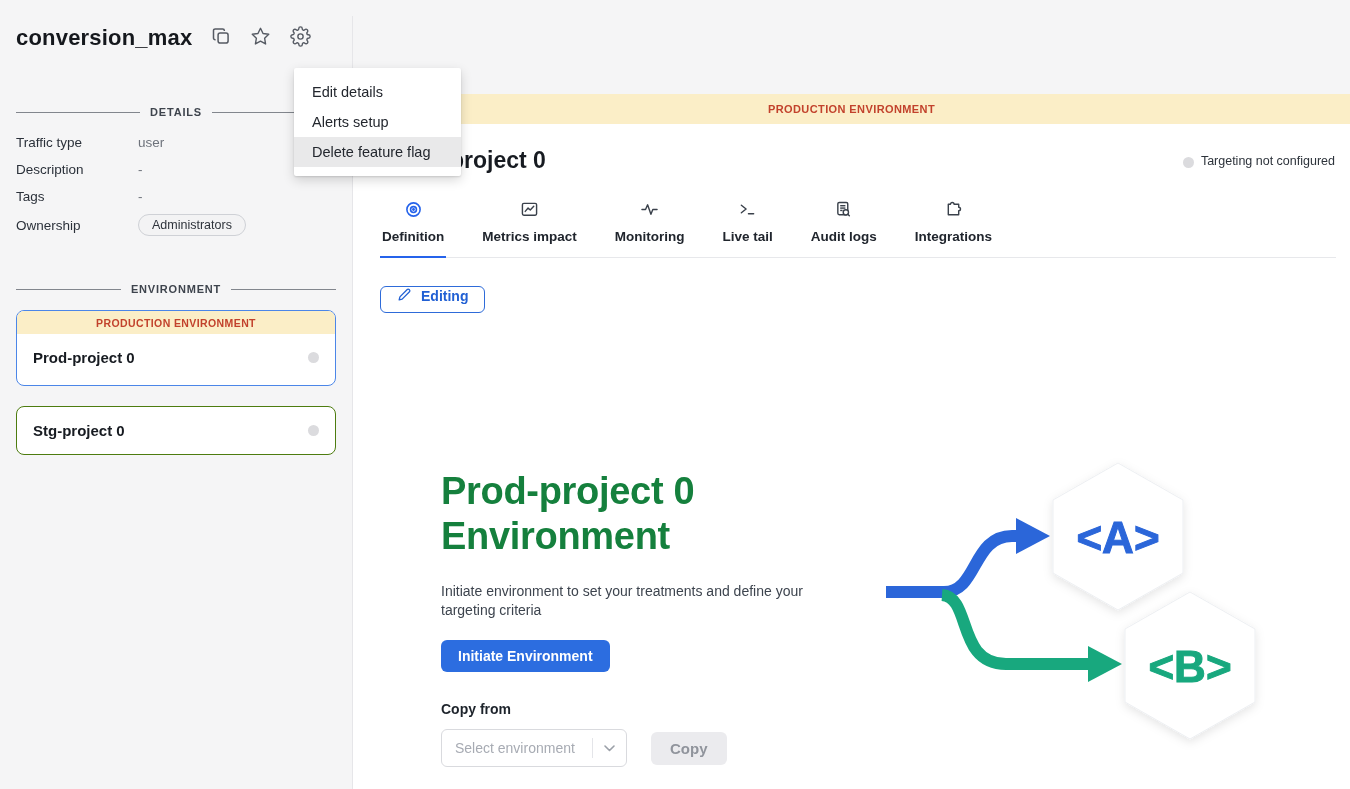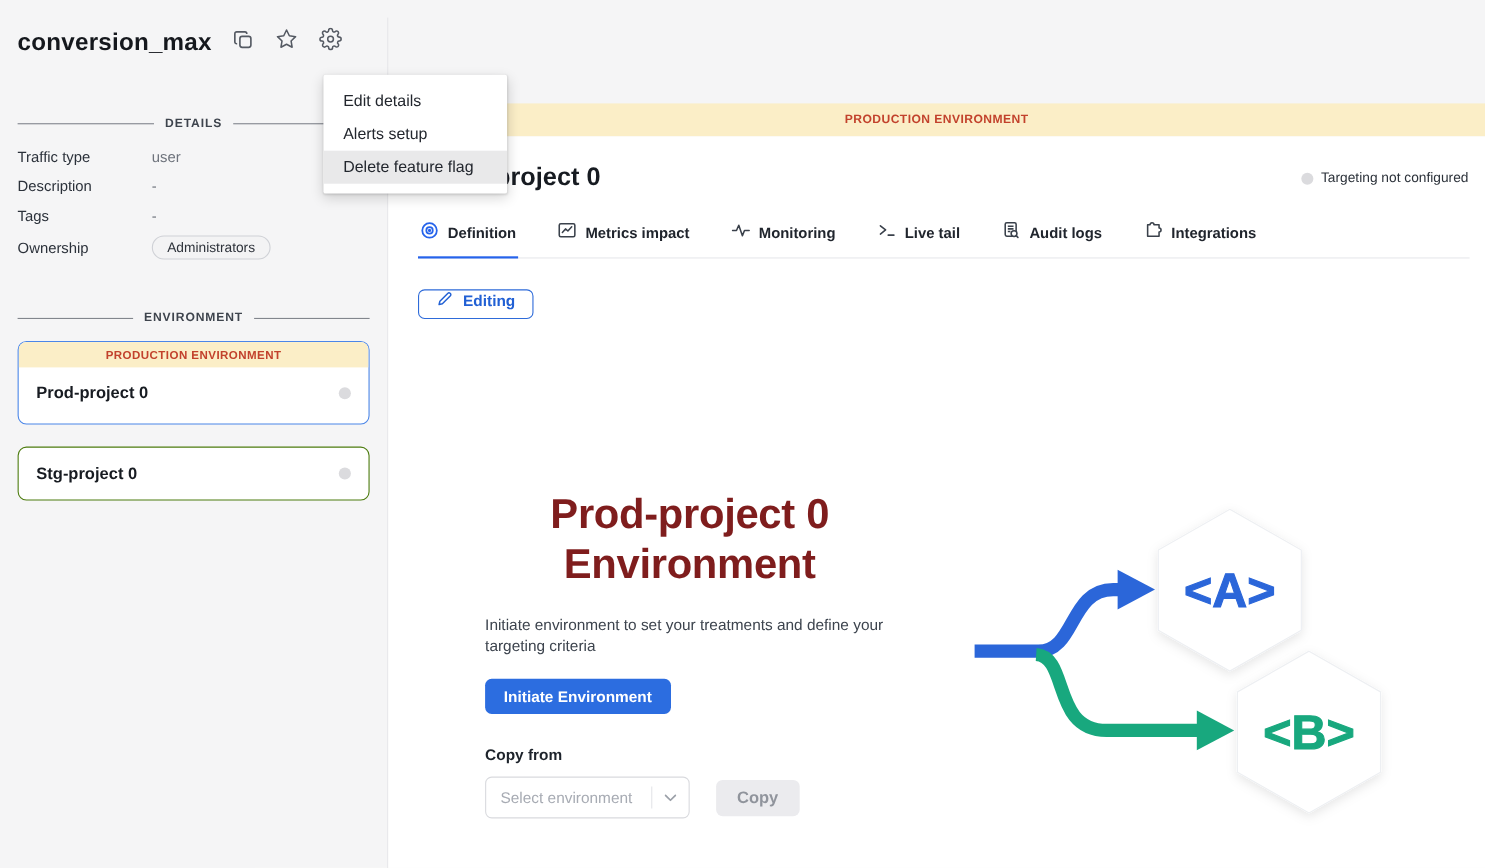--- a/index.html
+++ b/index.html
@@ -41,29 +41,29 @@
   
   .main { position:absolute; left:353px; top:94px; right:0; bottom:0; }
   .prod-banner { height:30px; background:#fbeec7; display:flex; align-items:center; justify-content:center;
                  font-size:11px; font-weight:700; letter-spacing:.4px; color:#c2422c; }
   .main-white { position:absolute; left:0; top:30px; right:0; bottom:0; background:#fff; padding-left:27px; box-sizing:border-box; }
   .mhead { display:flex; align-items:center; justify-content:space-between; margin:23px 15px 0 10px; }
   .mtitle { font-size:23px; font-weight:700; color:#171b21; }
   .status { display:flex; align-items:flex-end; gap:7px; font-size:12.5px; color:#2d333b; }
   .tabs { display:flex; gap:34px; margin:27px 14px 0 0; border-bottom:1px solid #e7e8eb; }
   .tab { display:flex; align-items:center; gap:8px; font-size:13.5px; font-weight:700; color:#20252d;
-         padding:0 2px 13px; cursor:pointer; position:relative; }
+         padding:0 2px 13px; cursor:pointer; position:relative;flex-direction:column; }
   .tab.active::after { content:""; position:absolute; left:0; right:0; bottom:-1px; height:2px; background:#2563eb; }
   .tab svg { flex:none; }
   .edit-wrap { margin-top:28px; }
   .editing-btn { display:inline-flex; align-items:center; gap:9px; padding:0 16px 7px; border:1px solid #2e6bd9;
                  border-radius:6px; background:#fff; color:#2160d4; font-size:14px; font-weight:700; cursor:pointer;
                  font-family:"Liberation Sans",sans-serif; }
   .empty-text { margin:156px 0 0 61px; width:372px; }
-  .empty-text h2 { margin:0; font-size:38px; line-height:1.19; font-weight:700; color:#7f1d1d; letter-spacing:-.3px;text-align:center; }
+  .empty-text h2 { margin:0; font-size:38px; line-height:1.19; font-weight:700; color:#15803d; letter-spacing:-.3px; }
   .empty-text p { margin:23px 0 0; font-size:14px; line-height:1.32; color:#3d444e; width:368px; }
   .initiate-btn { margin-top:21px; background:#2c6de0; color:#fff; font-weight:700; font-size:14px; border:none;
                   border-radius:6px; padding:8px 17px; cursor:pointer; font-family:"Liberation Sans",sans-serif; }
   .copy-from { margin-top:29px; font-size:14px; font-weight:700; color:#1d232b; }
   .copy-row { margin-top:12px; display:flex; align-items:center; gap:24px; }
   .select { width:186px; height:38px; border:1px solid #d9dade; border-radius:6px; background:#fff;
             display:flex; align-items:center; box-sizing:border-box; cursor:pointer; }
   .select .ph { flex:1; padding-left:13px; font-size:14px; color:#a7abb3; white-space:nowrap; }
   .select .sep { width:1px; height:20px; background:#e4e5e9; }
   .select .chev { width:33px; display:flex; justify-content:center; }

